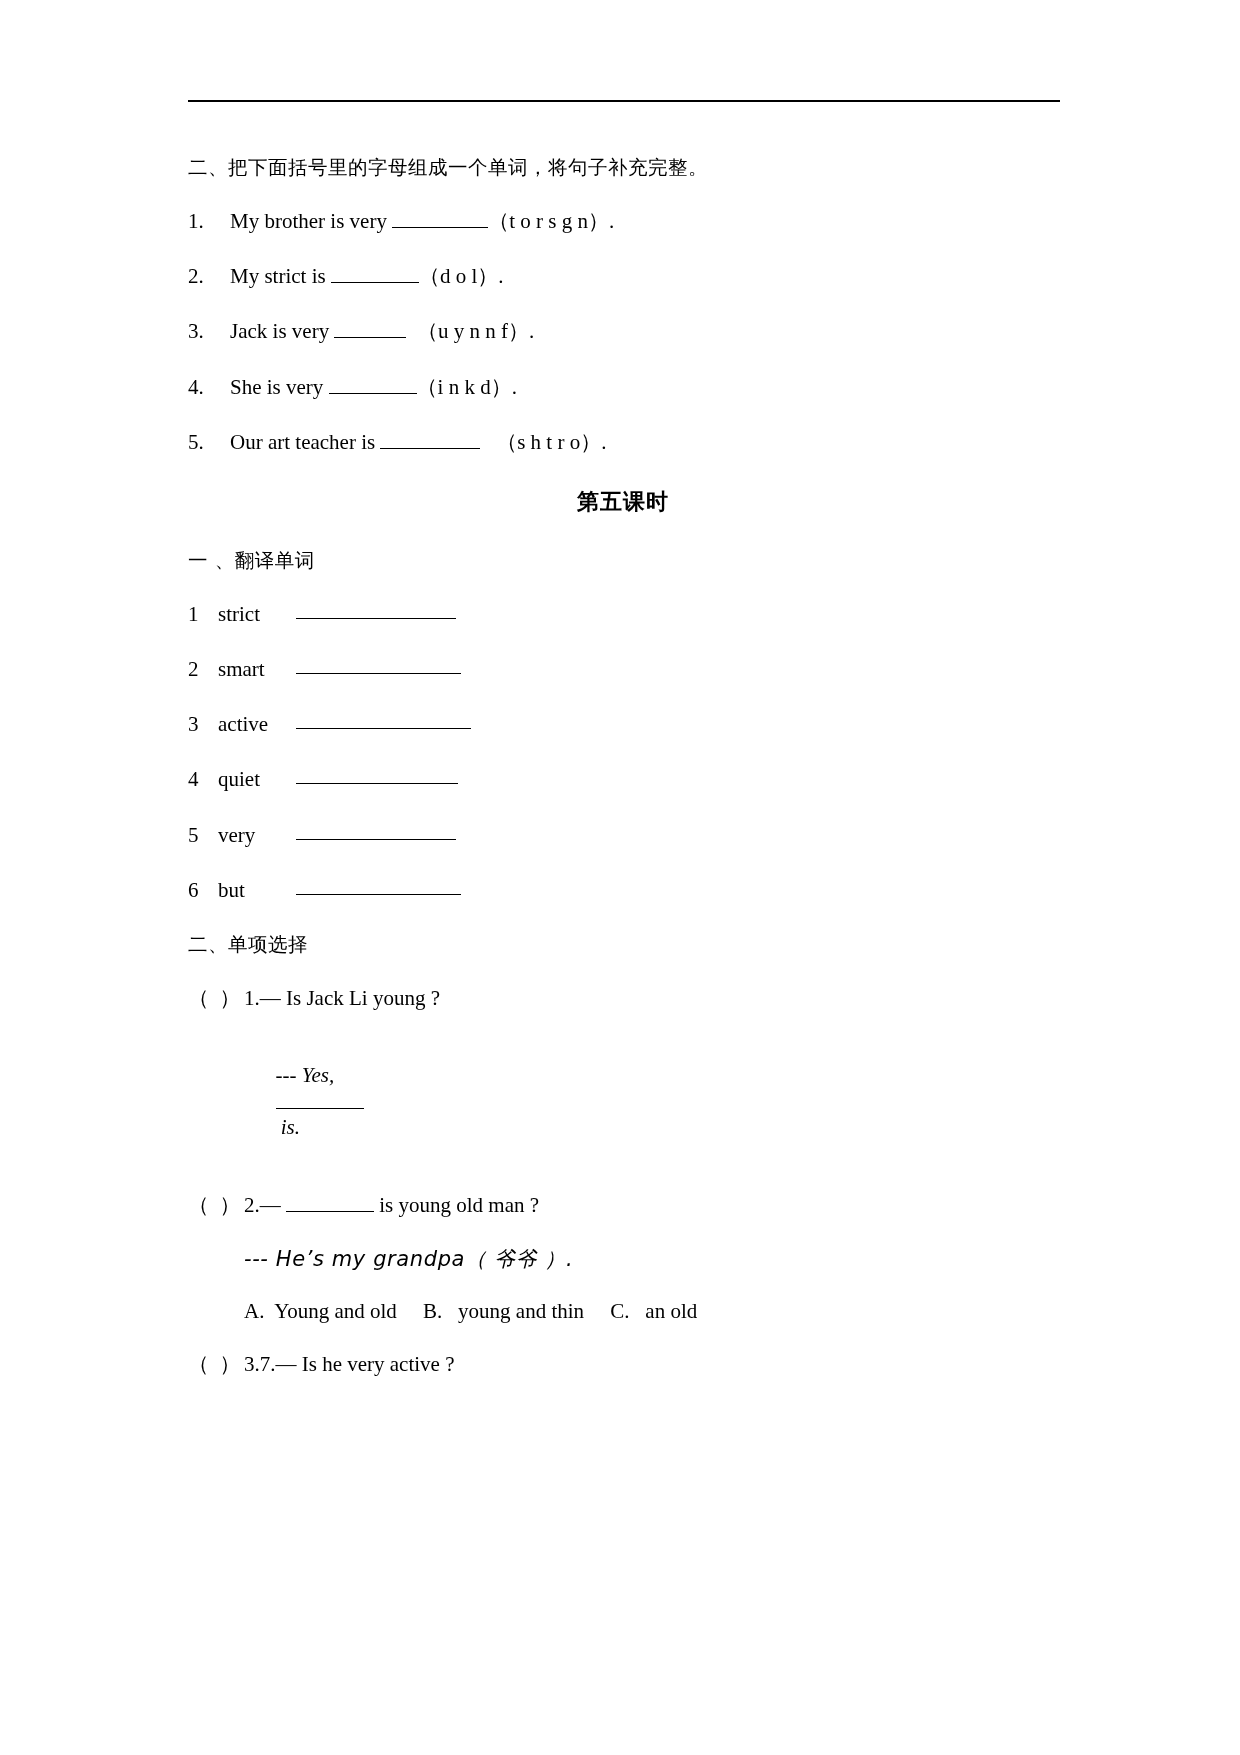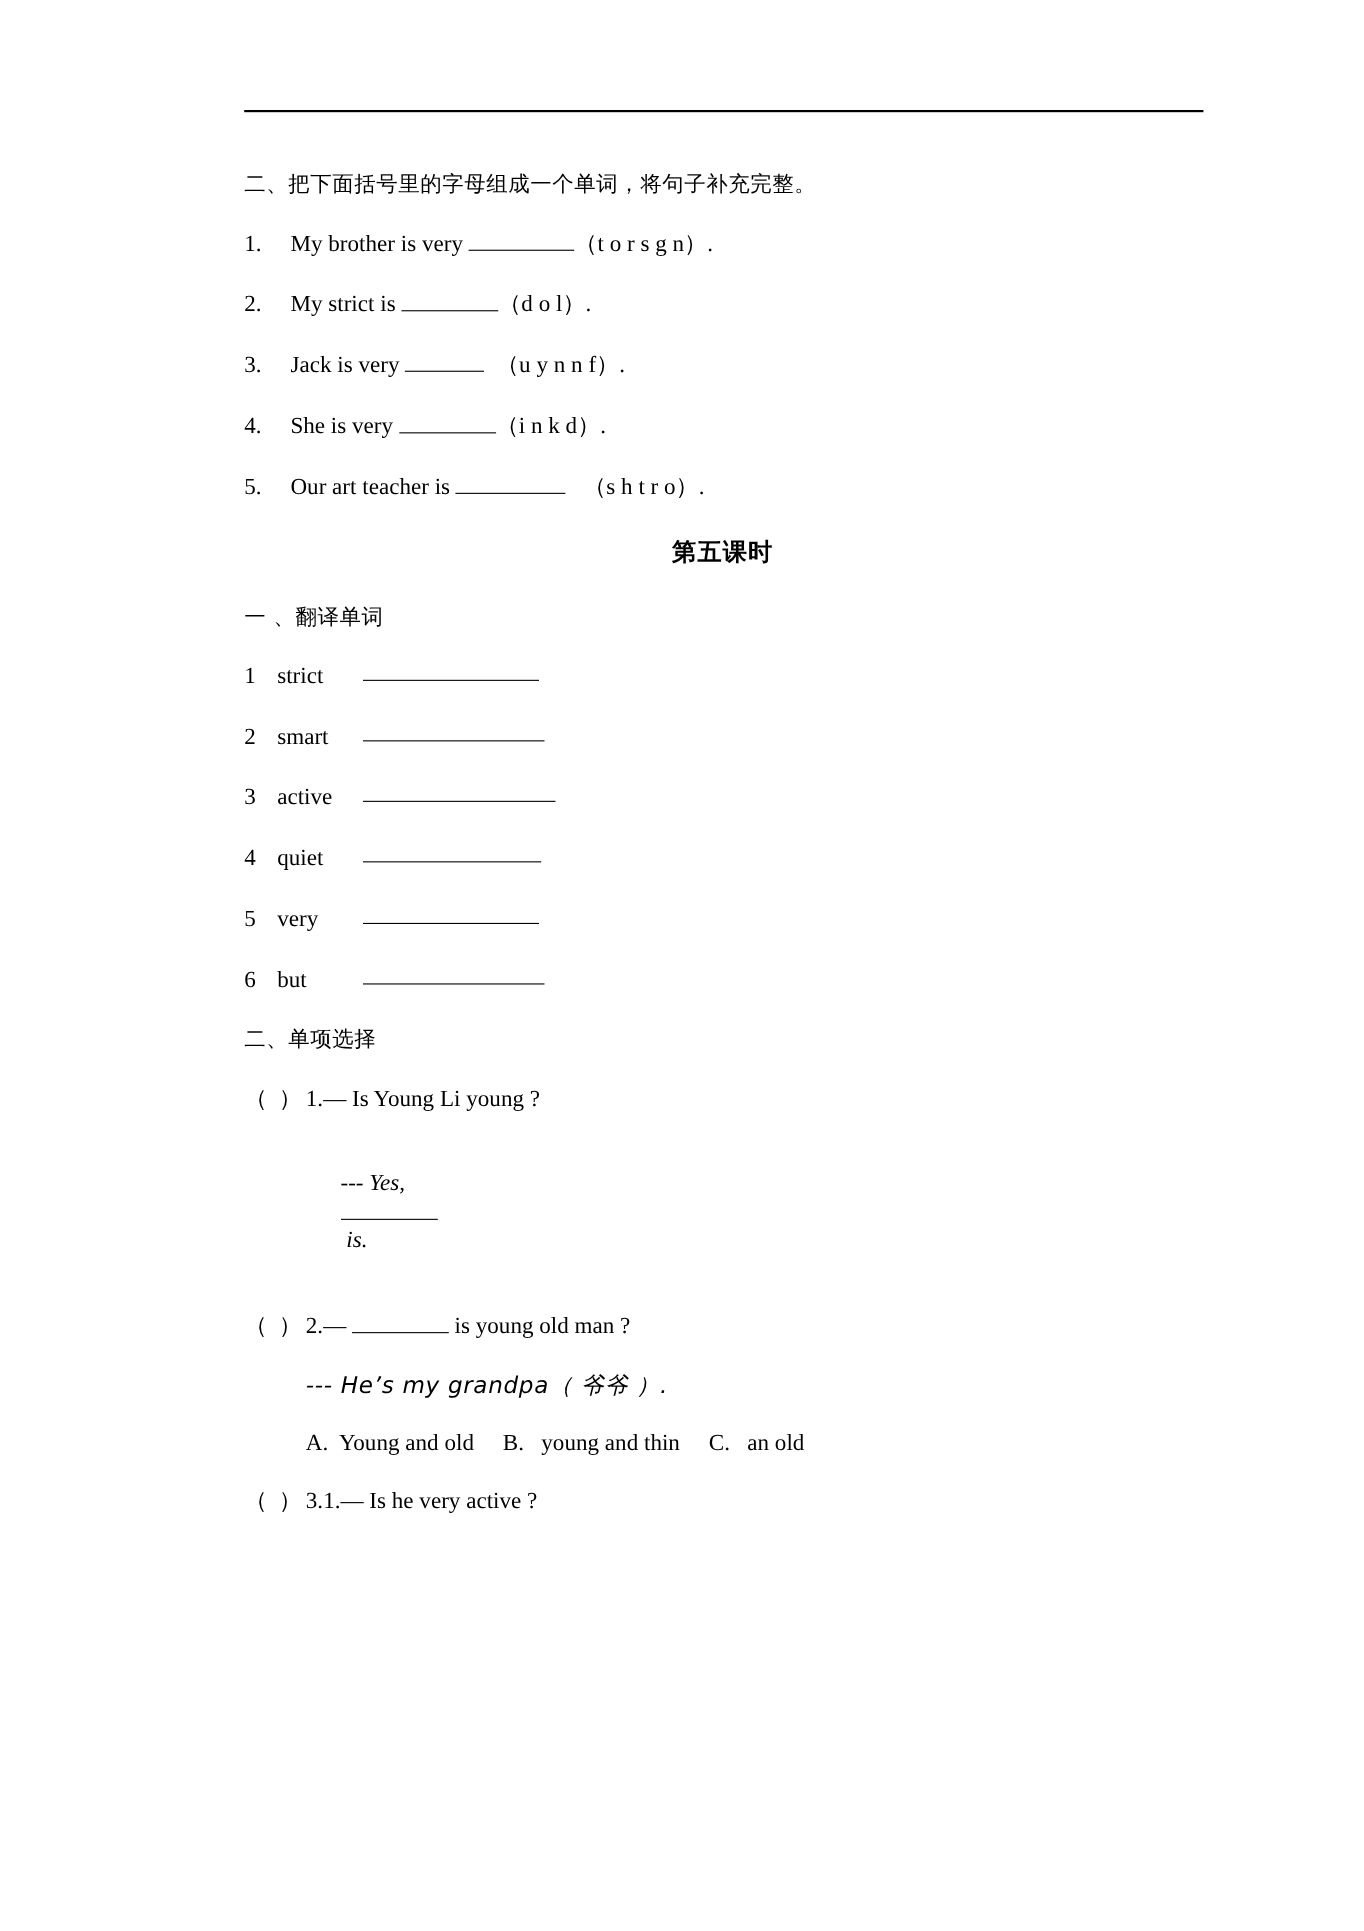--- a/index.html
+++ b/index.html
@@ -20,21 +20,20 @@
     width: 1240px;
     height: 1755px;
     background: #ffffff;
     overflow: hidden;
   }
   .content {
     position: absolute;
     left: 188px;
     top: 100px;
     width: 870px;
-    margin-left: 34px;
   }
   .top-rule {
     width: 872px;
     height: 0;
     border-top: 2px solid #000;
     margin: 0 0 52px 0;
   }
   .cn {
     font-family: "DejaVu Sans", sans-serif;
     font-size: 19.5px;
@@ -198,38 +197,38 @@
       <span class="num-narrow">6</span>
       <span class="word">but</span>
       <span class="blank b-tr6"></span>
     </div>
 
     <div class="heading-cn">二、单项选择</div>
 
     <div class="mc-row">
       <span class="paren">（  ）</span>
       <span class="txt">1.</span>
-      <span class="txt">— Is Young Li young ?</span>
+      <span class="txt">— Is Jack Li young ?</span>
     </div>
     <div class="ans-line">
       <span class="txt">--- Yes, </span>
       <span class="blank b-md"></span>
       <span class="txt"> is.</span>
     </div>
 
     <div class="mc-row">
       <span class="paren">（  ）</span>
       <span class="txt">2.</span>
       <span class="txt">— </span>
       <span class="blank b-md"></span>
       <span class="txt"> is young old man ?</span>
     </div>
     <div class="ans-line cn">--- He’s my grandpa（ 爷爷 ）.</div>
     <div class="choice-line">A.  Young and old     B.   young and thin     C.   an old</div>
 
     <div class="mc-row">
       <span class="paren">（  ）</span>
       <span class="txt">3.</span>
-      <span class="txt">1.— Is he very active ?</span>
+      <span class="txt">7.— Is he very active ?</span>
     </div>
 
   </div>
 </div>
 
 </body></html>

